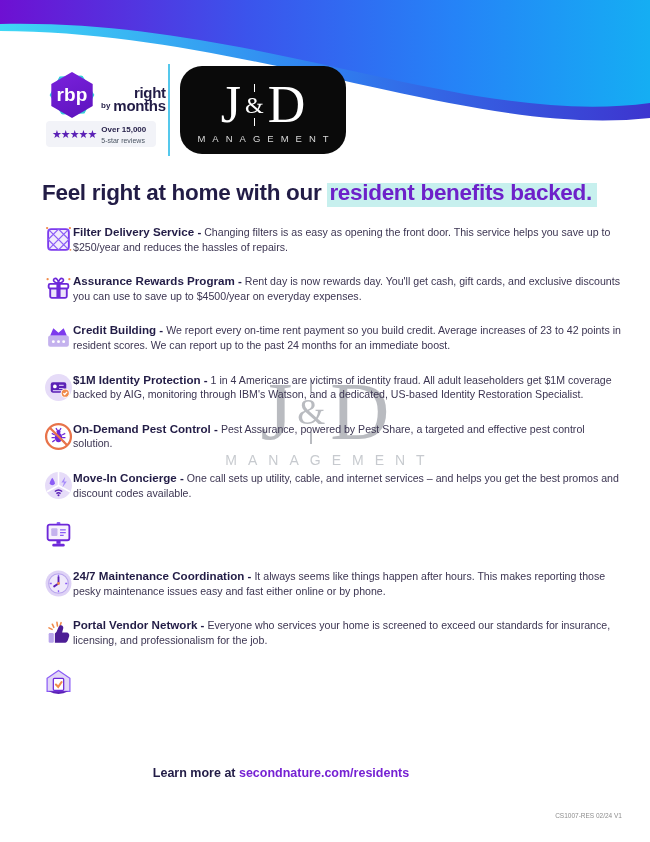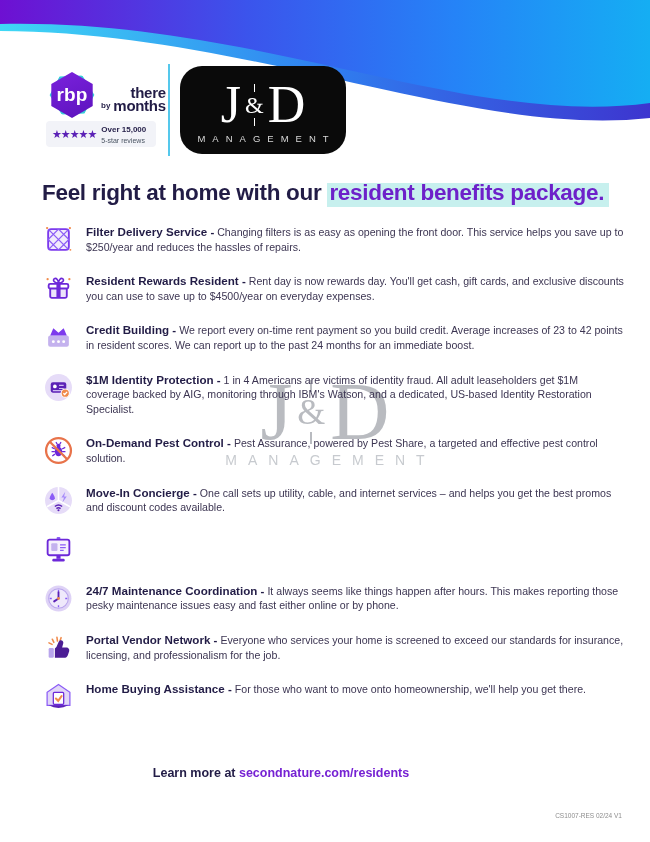--- a/index.html
+++ b/index.html
@@ -60,21 +60,21 @@
   .watermark { position: absolute; top: 376px; left: 0; width: 650px; text-align: center;
     opacity: .55; z-index: 0; pointer-events: none; }
   .wm-letters { display: flex; align-items: center; justify-content: center; gap: 5px;
     color: #80858e; font-family: "Liberation Serif", serif; line-height: 1; }
   .wm-big { font-size: 82px; line-height: 72px; }
   .wm-amp { font-size: 36px; color: #80858e; }
   .wm-dash { width: 2px; height: 12px; background: #80858e; margin: 2px 0; }
   .wm-sub { color: #9aa0a8; font-size: 14px; letter-spacing: 11px; margin-top: 4px; text-indent: 11px; }
   
   .benefits { position: absolute; left: 44px; top: 224px; width: 580px; z-index: 1; }
-  .benefit { display: flex; gap: 13px; margin-bottom: 19px; align-items: flex-start; }
+  .benefit { display: flex; margin-bottom: 19px; align-items: flex-start; }
   .benefit-icon { flex: 0 0 29px; width: 29px; height: 29px; margin-top: 1px; }
   .benefit-icon svg { width: 100%; height: 100%; display: block; }
   .benefit-text { flex: 1; font-size: 10.6px; line-height: 14.6px; color: #3c3552; padding-top: 1px; }
   .benefit-title { font-weight: 700; color: #221c46; font-size: 11.6px; }
   
   .learn-more { position: absolute; top: 766px; left: 0; width: 562px; text-align: center;
     font-size: 12.5px; font-weight: 600; color: #221c46; }
   .learn-link { color: #7622d3; font-weight: 800; }
   .doc-code { position: absolute; top: 812px; right: 28px; font-size: 6.5px; color: #8d8d8d; }
 </style>
@@ -102,21 +102,21 @@
 <div class="rbp-badge">
   <div class="hex hex-teal"></div>
   <div class="hex hex-purple">
     <span class="rbp-label">rbp</span>
   </div>
 </div>
 
 <div class="brand">
   <span class="brand-by">by</span>
   <span class="brand-name">
-    <span>there</span><br>
+    <span>right</span><br>
     <span>months</span>
   </span>
 </div>
 
 <div class="reviews">
   <span class="stars">★★★★★</span>
   <span class="reviews-text">
     <span class="reviews-line1">Over 15,000</span><br>
     <span class="reviews-line2">5-star reviews</span>
   </span>
@@ -131,21 +131,21 @@
       <span class="amp-dash"></span>
       <span class="jd-amp">&amp;</span>
       <span class="amp-dash"></span>
     </span>
     <span class="jd-big">D</span>
   </div>
   <div class="jd-sub">MANAGEMENT</div>
 </div>
 
 <div class="headline">
-  <span>Feel right at home with our </span><span class="headline-highlight">resident benefits package.</span>
+  <span>Feel right at home with our </span><span class="headline-highlight">resident benefits backed.</span>
 </div>
 
 <div class="watermark">
   <div class="wm-letters">
     <span class="wm-big">J</span>
     <span class="amp-col">
       <span class="wm-dash"></span>
       <span class="wm-amp" style="font-family:'Liberation Serif',serif;">&amp;</span>
       <span class="wm-dash"></span>
     </span>
@@ -177,21 +177,21 @@
       <svg viewBox="0 0 28 28">
         <circle cx="3.5" cy="5" r="1.1" fill="#f08a4b"></circle>
           <circle cx="24.5" cy="5" r="1.1" fill="#f08a4b"></circle>
         <rect x="6" y="13" width="16" height="10" rx="1.5" fill="#ede4fb" stroke="#6d28d9" stroke-width="1.8"></rect>
         <rect x="4.5" y="9.5" width="19" height="4.5" rx="1.5" fill="#fff" stroke="#6d28d9" stroke-width="1.8"></rect>
         <rect x="12" y="9" width="4" height="14" fill="#6d28d9"></rect>
         <path d="M14 9 C10 9 8 6 10 4.5 C12 3.5 14 6 14 9 C14 6 16 3.5 18 4.5 C20 6 18 9 14 9 Z" fill="none" stroke="#6d28d9" stroke-width="1.6"></path>
       </svg>
     </span>
     <span class="benefit-text">
-      <span class="benefit-title">Resident Rewards Resident -</span>
+      <span class="benefit-title">Assurance Rewards Program -</span>
       <span>Rent day is now rewards day. You'll get cash, gift cards, and exclusive discounts you can use to save up to $4500/year on everyday expenses.</span>
     </span>
   </div>
 
   <div class="benefit">
     <span class="benefit-icon">
       <svg viewBox="0 0 28 28">
         <rect x="4" y="12" width="20" height="11" rx="2" fill="#c4b2ee"></rect>
         <path d="M6 12 L9 5 L14 9.5 L19 5 L22 12 Z" fill="#7c3aed"></path>
         <circle cx="9" cy="18" r="1.4" fill="#fff"></circle>
@@ -300,24 +300,20 @@
 
   <div class="benefit">
     <span class="benefit-icon">
       <svg viewBox="0 0 28 28">
         <path d="M14 2.5 L25 10 V22.5 H3 V10 Z" fill="#e2d7f7" stroke="#8b5cf6" stroke-width="1.2"></path>
         <rect x="9" y="10" width="10" height="11.5" rx="1" fill="#fff" stroke="#6d28d9" stroke-width="1.2"></rect>
         <path d="M11.5 16 L13.7 18.2 L17 13.5" stroke="#f08a4b" stroke-width="2" fill="none" stroke-linecap="round"></path>
         <path d="M4.5 22.5 Q14 27.5 23.5 22.5 Z" fill="#5b21b6"></path>
       </svg>
     </span>
-    <span class="benefit-text">
-      <span class="benefit-title">Home Buying Assistance -</span>
-      <span>For those who want to move onto homeownership, we'll help you get there.</span>
-    </span>
   </div>
 
 </div>
 
 <div class="learn-more">
   <span>Learn more at </span><span class="learn-link">secondnature.com/residents</span>
 </div>
 
 <div class="doc-code">CS1007-RES 02/24 V1</div>
 

